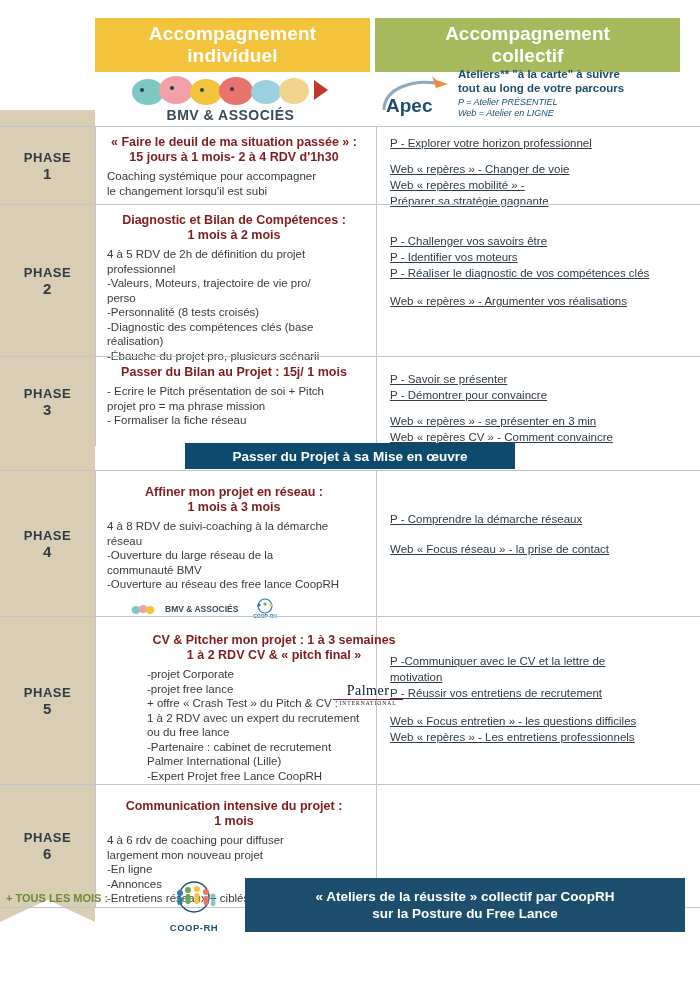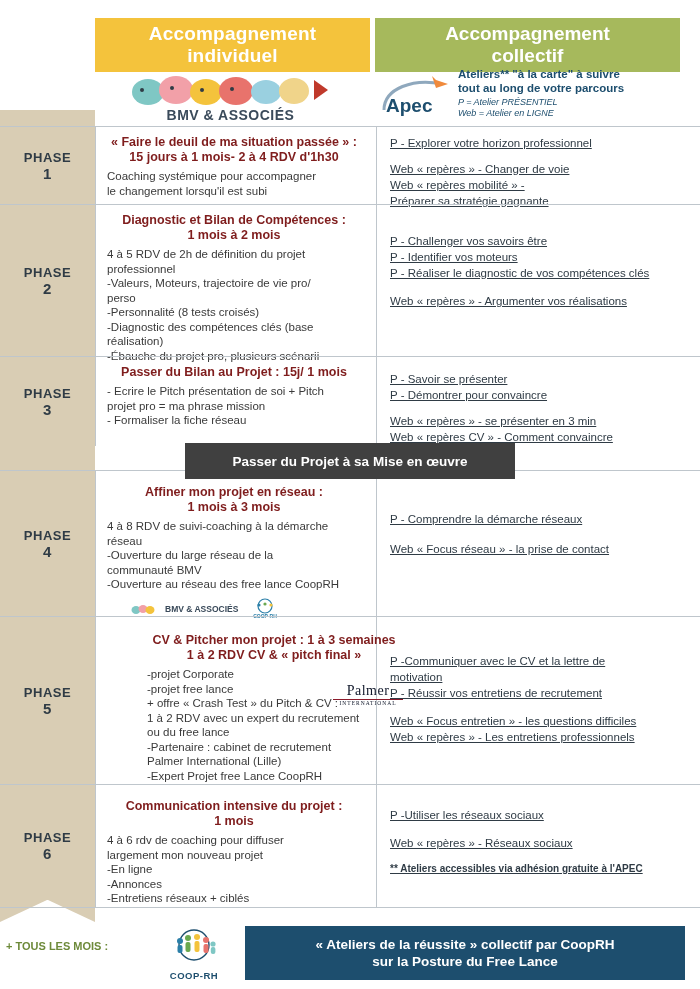--- a/index.html
+++ b/index.html
@@ -56,22 +56,22 @@
 
   .sub-title {
     color:#7f1d1d; font-size:12.5px; font-weight:bold; text-align:center;
     line-height:15px; margin-bottom:4px;
   }
   .body-txt { font-size:11.5px; line-height:14.5px; color:#3a3a3a; }
   .coll-txt { font-size:11.5px; line-height:16px; color:#2f3b45; }
 
   
   .mid-banner {
-    position:absolute; left:185px; width:330px; height:36px;
-    background:#404040; color:#ffffff; font-size:13.5px; font-weight:bold;
+    position:absolute; left:185px; width:330px; height:26px;
+    background:#0c4a6e; color:#ffffff; font-size:13.5px; font-weight:bold;
     display:flex; align-items:center; justify-content:center; z-index:5;
   }
 
   
   .mini-logos { display:flex; align-items:center; gap:10px; margin-top:6px; padding-left:24px;}
   .mini-bmv { font-size:8.5px; font-weight:bold; color:#3a4a5a; }
 
   
   .palmer {
     position:absolute; right:12px; top:66px; width:70px; text-align:center;
@@ -87,21 +87,21 @@
     position:absolute; left:0; top:110px; width:95px; height:790px;
     background:#d9cdb4; z-index:-1;
   }
   .ribbon-tip {
     position:absolute; left:0; top:900px; width:95px; height:0;
     border-left:47.5px solid #d9cdb4; border-right:47.5px solid #d9cdb4;
     border-bottom:22px solid transparent; z-index:-1;
   }
 
   
-  .footer { position:absolute; left:0; top:918px; width:700px; height:71px; }
+  .footer { position:absolute; left:0; top:870px; width:700px; height:71px; }
   .foot-label {
     position:absolute; left:6px; top:22px; font-size:11px; font-weight:bold; color:#6d8a3a;
   }
   .coop-logo { position:absolute; left:152px; top:10px; width:84px; height:52px; text-align:center; }
   .coop-name { font-size:9.5px; font-weight:bold; color:#1d4e6e; letter-spacing:0.5px; }
   .foot-banner {
     position:absolute; left:245px; top:8px; width:440px; height:54px;
     background:#1d4e6e; color:#ffffff; display:flex; flex-direction:column;
     align-items:center; justify-content:center; text-align:center;
     font-size:13.5px; font-weight:bold; line-height:17px;
@@ -315,26 +315,20 @@
     </div>
     <div class="col-indiv" style="padding-top:14px;">
       <div class="sub-title" style="white-space:pre-line">Communication intensive du projet :
 1 mois</div>
       <div class="body-txt" style="white-space:pre-line">4 à 6 rdv de coaching pour diffuser
 largement mon nouveau projet
 -En ligne
 -Annonces
 -Entretiens réseaux + ciblés</div>
     </div>
-    <div class="col-coll coll-txt" style="padding-top:22px;">
-      <div>P -Utiliser les réseaux sociaux</div>
-      <div style="height:12px"></div>
-      <div>Web « repères » - Réseaux sociaux</div>
-      <div class="footnote">**  Ateliers accessibles via adhésion gratuite à l'APEC</div>
-    </div>
   </div>
 
   <div class="footer">
     <div class="foot-label">+ TOUS LES MOIS :</div>
     <div class="coop-logo">
       <svg width="84" height="38" viewBox="0 0 84 38" aria-hidden="true">
         <circle cx="42" cy="17" r="15" fill="none" stroke="#1d4e6e" stroke-width="1.4"></circle>
         <circle cx="28" cy="13" r="3" fill="#2b7fa8"></circle>
           <rect x="25.5" y="17" width="5" height="8" rx="2" fill="#2b7fa8"></rect>
         <circle cx="36" cy="10" r="3" fill="#6aa84f"></circle>

